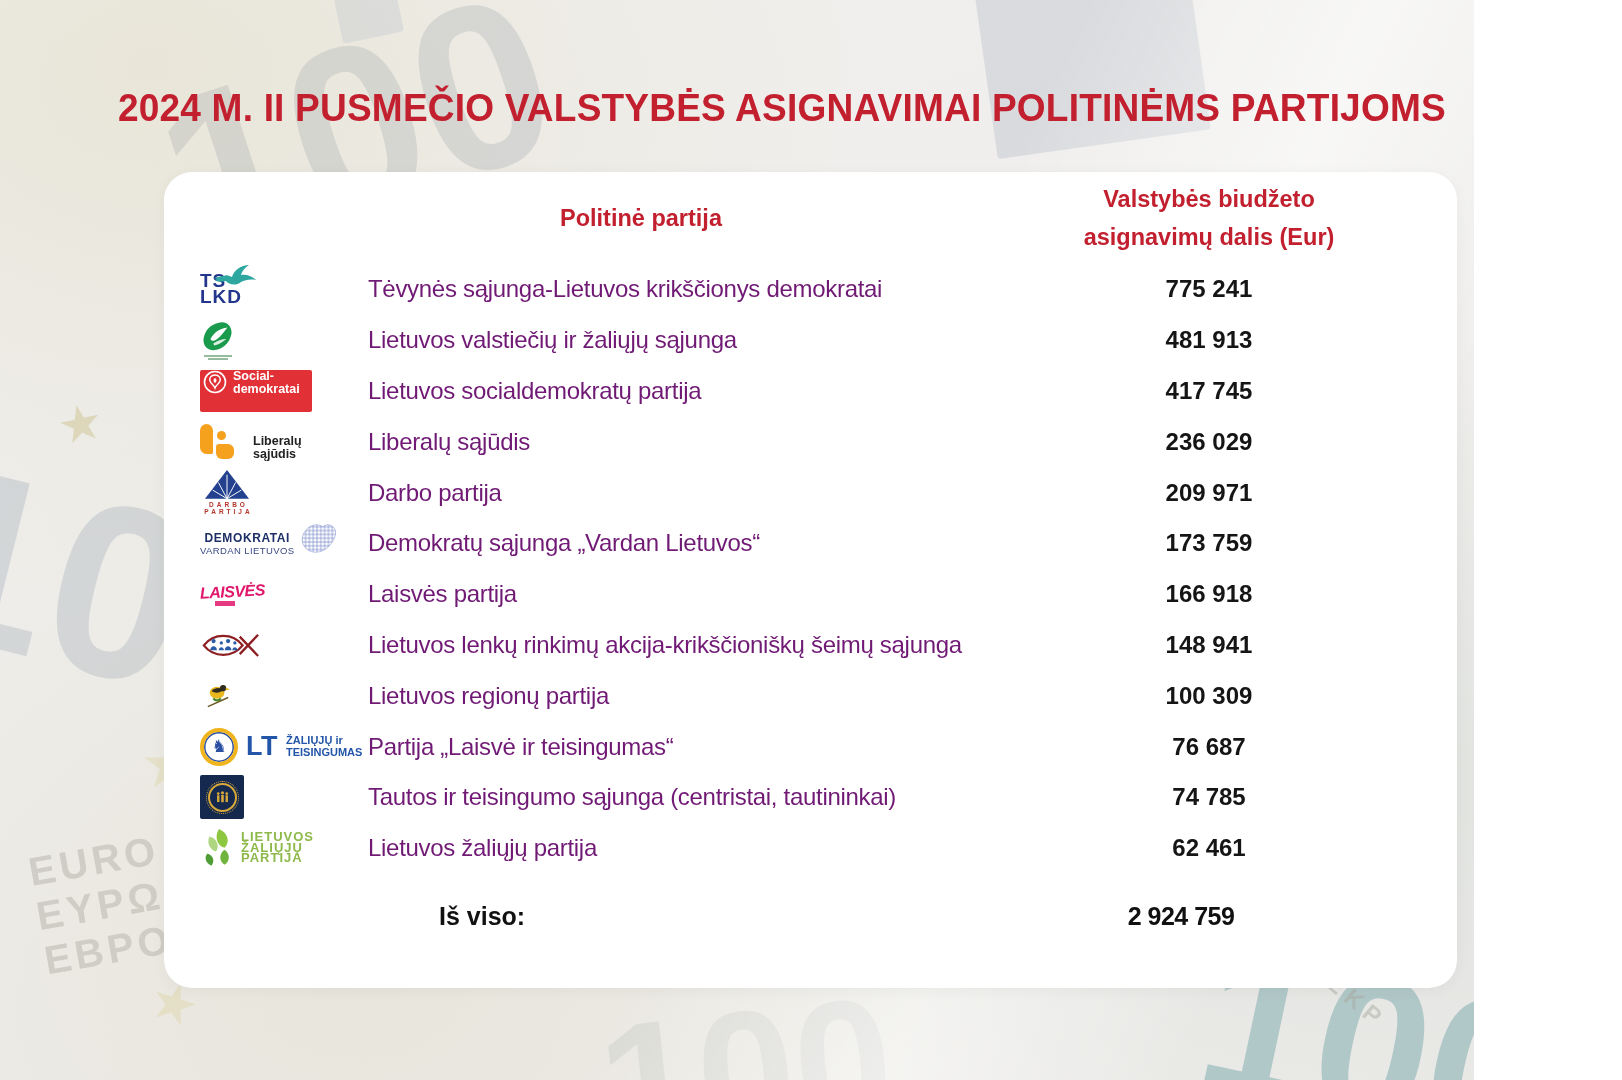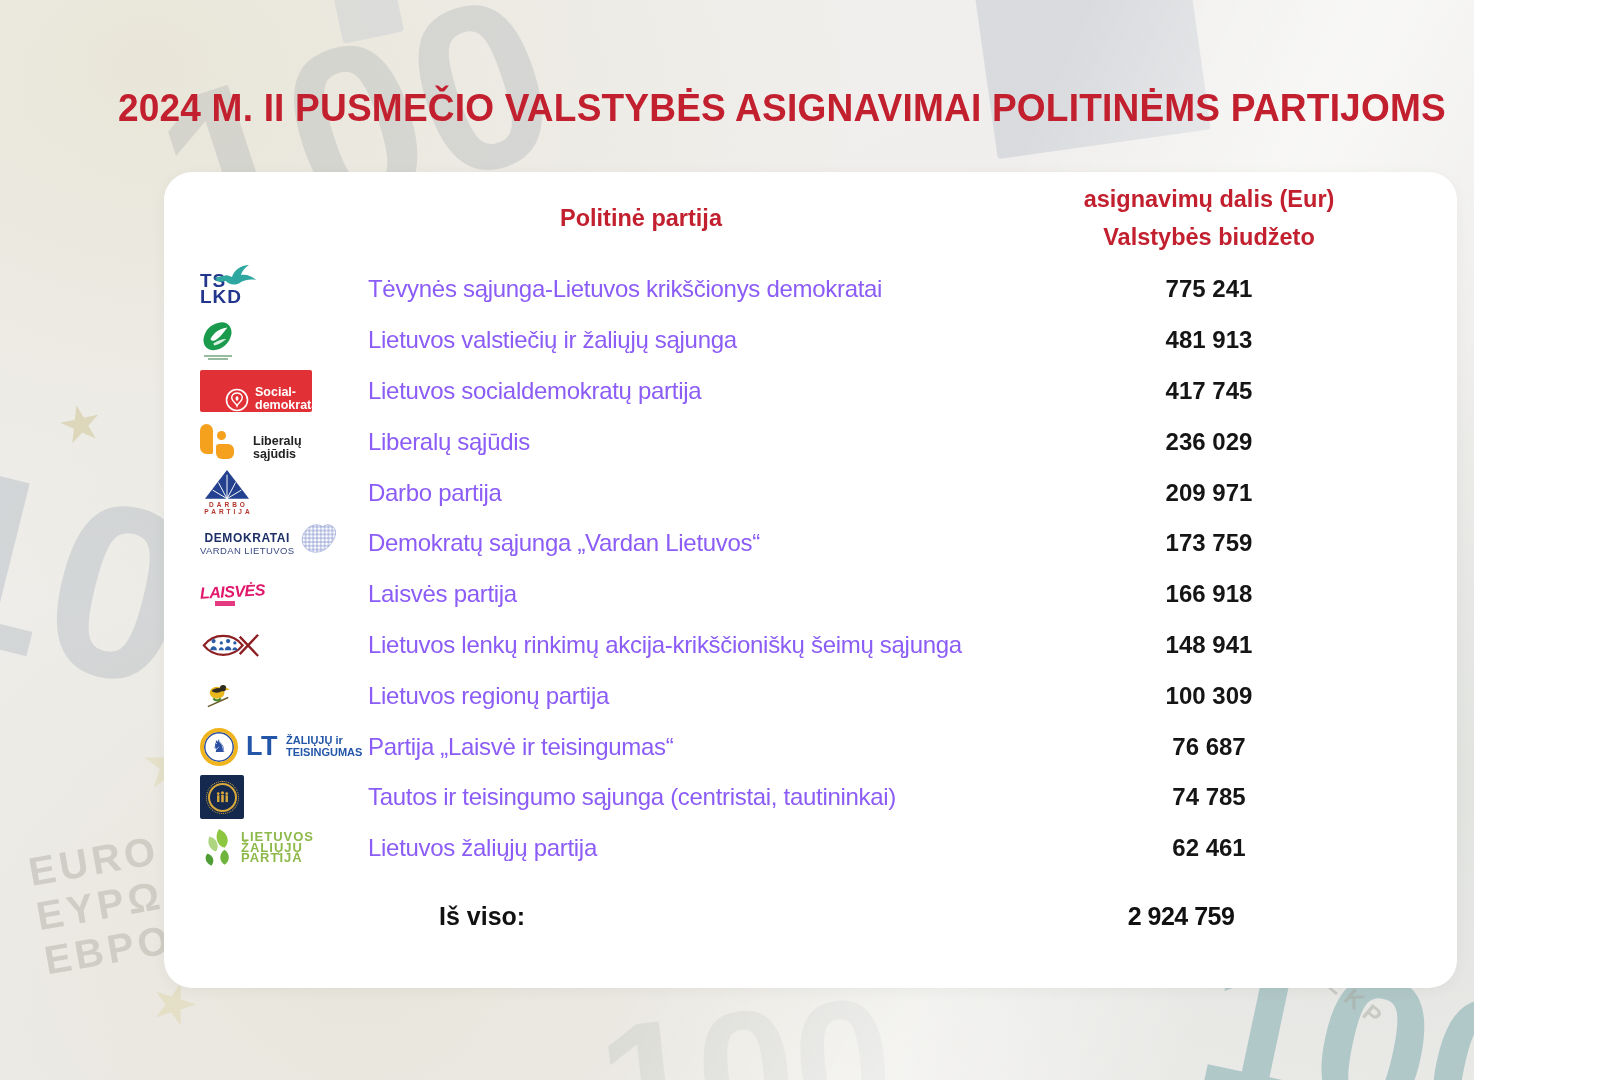--- a/index.html
+++ b/index.html
@@ -41,35 +41,35 @@
   
   .card{position:absolute;left:164px;top:172px;width:1293px;height:816px;background:#fff;
     border-radius:28px;box-shadow:0 3px 14px rgba(60,60,60,.05);}
   .grid{display:grid;grid-template-columns:36px 168px 1fr 320px 88px;align-items:center;}
   .thead{height:92px;}
   .th-party{grid-column:3;display:flex;justify-content:center;padding-right:135px;
     font-size:23.5px;font-weight:700;color:#c2202f;}
   .th-amount{grid-column:4;text-align:center;font-size:23.5px;font-weight:700;color:#c2202f;line-height:38px;}
   .trow{height:50.8px;}
   .cell-logo{grid-column:2;display:flex;align-items:center;}
-  .cell-party{grid-column:3;font-size:24px;letter-spacing:-.3px;color:#8b5cf6;font-weight:500;}
+  .cell-party{grid-column:3;font-size:24px;letter-spacing:-.3px;color:#701a75;font-weight:500;}
   .cell-amount{grid-column:4;text-align:center;font-size:24px;color:#151515;font-weight:600;}
   .trow-total{margin-top:13px;height:60px;gap:28px;}
   .total-label{grid-column:3;padding-left:15px;font-size:25px;font-weight:700;color:#111;}
   .total-amount{grid-column:4;text-align:center;font-size:25px;font-weight:700;color:#111;letter-spacing:-.5px;}
 
   
   .lg-tslkd{position:relative;width:56px;font-weight:800;color:#22368d;font-size:19px;line-height:16px;letter-spacing:1px;}
   .tslkd-bird{position:absolute;top:-10px;left:13px;width:44px;}
   .lg-lvzs{width:36px;display:flex;flex-direction:column;align-items:center;}
   .lg-lvzs svg{width:32px;}
   .microbar{width:28px;height:2px;background:#74a57c;opacity:.75;margin-top:2px;}
   .microbar.short{width:20px;margin-top:1px;}
-  .lg-lsdp{width:112px;height:42px;background:#e23136;display:flex;align-items:flex-end;gap:6px;
-    padding:0 25px;border-radius:2px;box-sizing:border-box;}
+  .lg-lsdp{width:112px;height:42px;background:#e23136;display:flex;align-items:flex-start;gap:6px;
+    padding:0 3px;border-radius:2px;box-sizing:border-box;}
   .lsdp-rose{width:24px;flex:none;}
   .lsdp-txt{display:flex;flex-direction:column;color:#fff;font-weight:700;font-size:12.5px;line-height:13px;}
   .lg-lib{display:flex;align-items:flex-end;gap:18px;}
   .lib-mark{position:relative;width:35px;height:40px;}
   .lb1{position:absolute;left:0;top:2px;width:13px;height:30px;background:#f6a11e;border-radius:7px 7px 2px 7px;}
   .lb2{position:absolute;left:17px;top:9px;width:9px;height:9px;background:#f6a11e;border-radius:50%;}
   .lb3{position:absolute;left:16px;top:22px;width:18px;height:15px;background:#f6a11e;border-radius:3px 6px 6px 6px;}
   .lib-txt{display:flex;flex-direction:column;font-weight:700;font-size:12.5px;line-height:13.5px;color:#222;}
   .lg-darbo{display:flex;flex-direction:column;align-items:center;width:54px;}
   .lg-darbo svg{width:46px;}
@@ -126,22 +126,22 @@
 
   <div class="title">
     <span>2024 M. II PUSMEČIO VALSTYBĖS ASIGNAVIMAI POLITINĖMS PARTIJOMS</span>
   </div>
 
   <div class="card">
 
     <div class="grid thead">
       <div class="th-party">Politinė partija</div>
       <div class="th-amount">
+        <div>Valstybės biudžeto</div>
         <div>asignavimų dalis (Eur)</div>
-        <div>Valstybės biudžeto</div>
       </div>
     </div>
 
     <div class="grid trow">
       <div class="cell-logo">
         <div class="lg-tslkd">
           <div>TS</div>
           <div>LKD</div>
           <svg class="tslkd-bird" viewBox="0 0 44 26">
             <path d="M0 15 L15 12 L12 17 Z" fill="#2ea7a0"></path>

